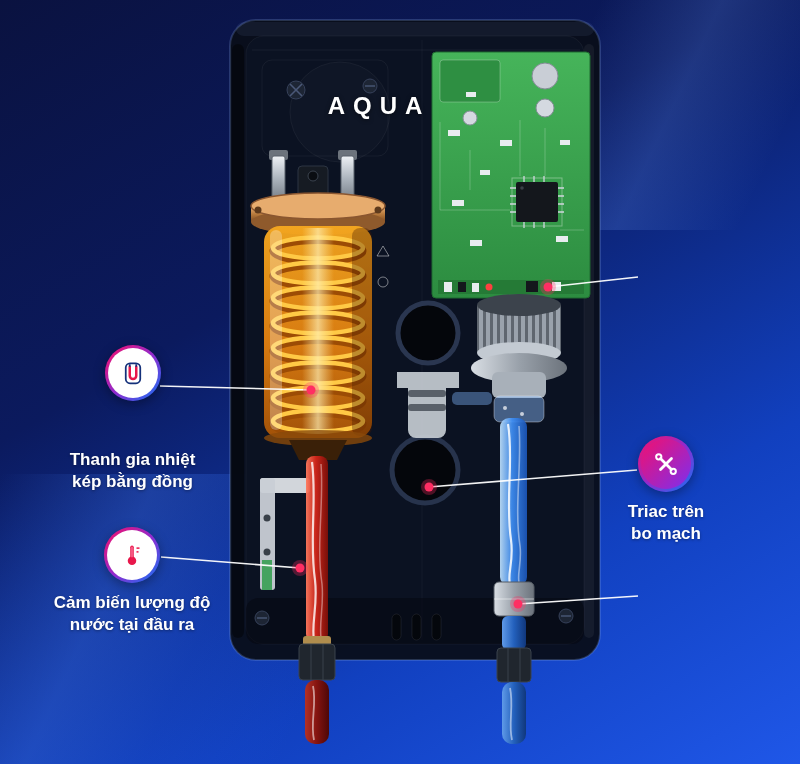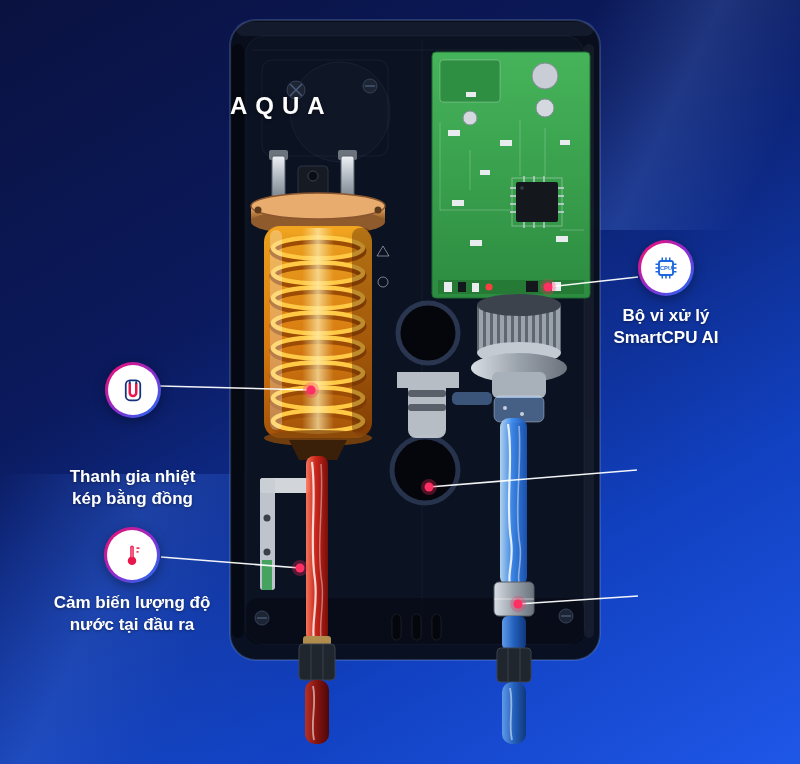--- a/index.html
+++ b/index.html
@@ -5,32 +5,32 @@
   html,body{margin:0;padding:0;background:#060b28;font-family:"Liberation Sans",sans-serif;}
   .canvas{position:relative;width:800px;height:764px;overflow:hidden;
     background:linear-gradient(150deg,#0a1240 0%,#0b1a5e 36%,#1140bf 72%,#1f57e8 100%);}
   .streak{position:absolute;pointer-events:none;}
   .streak.s1{right:-120px;top:-90px;width:460px;height:320px;
     background:linear-gradient(115deg,transparent 30%,rgba(110,160,255,0.20) 50%,transparent 70%);}
   .streak.s2{left:-150px;bottom:-70px;width:520px;height:360px;
     background:linear-gradient(115deg,transparent 22%,rgba(70,130,255,0.28) 45%,rgba(40,100,240,0.16) 62%,transparent 82%);}
   .device-svg,.connectors{position:absolute;left:0;top:0;width:800px;height:764px;}
   .connectors{pointer-events:none;}
-  .brand{position:absolute;left:230px;top:92px;width:298px;color:#ffffff;
+  .brand{position:absolute;left:230px;top:92px;width:298px;text-align:center;color:#ffffff;
     font-size:24px;font-weight:700;letter-spacing:8px;text-shadow:0 1px 4px rgba(0,0,0,0.5);}
   .callout{position:absolute;display:flex;flex-direction:column;align-items:center;gap:9px;}
   .ring{width:56px;height:56px;border-radius:50%;padding:3px;box-sizing:border-box;
     background:linear-gradient(135deg,#f2106e 5%,#8f2bd0 52%,#1d6ef2 95%);
     box-shadow:0 3px 12px rgba(0,0,0,0.35);}
   .ring-inner{width:100%;height:100%;border-radius:50%;background:#ffffff;
     display:flex;align-items:center;justify-content:center;}
   .ring-inner.filled{background:linear-gradient(135deg,#f2106e,#7b2ff0);}
   .label{color:#ffffff;font-size:17px;font-weight:600;line-height:1.28;text-align:center;
     white-space:pre-line;text-shadow:0 1px 3px rgba(0,0,0,0.4);}
-  .c-heater{left:40px;top:362px;width:185px;gap:48px;}
+  .c-heater{left:40px;top:345px;width:185px;gap:48px;}
   .c-temp{left:27px;top:527px;width:210px;}
   .c-cpu{left:576px;top:240px;width:180px;}
   .c-triac{left:577px;top:436px;width:178px;}
   .c-flow{left:578px;top:562px;width:178px;}
 </style>
 </head>
 <body>
 
 <div class="canvas">
   <div class="streak s1"></div>
@@ -328,33 +328,33 @@
           <rect x="11.4" y="5.4" width="1.2" height="8.4" fill="#ff7aa0" opacity="0.85"></rect>
           <line x1="15.6" y1="6.5" x2="18" y2="6.5" stroke="#e8174b" stroke-width="1.2"></line>
           <line x1="15.6" y1="9.5" x2="17.2" y2="9.5" stroke="#e8174b" stroke-width="1.2"></line>
         </svg>
       </div>
     </div>
     <div class="label">Cảm biến lượng độ
 nước tại đầu ra</div>
   </div>
 
-  <div class="callout c-cpu">
+
+  <div class="callout c-triac">
     <div class="ring">
-      <div class="ring-inner">
+      <div class="ring-inner filled">
         <svg viewBox="0 0 24 24" width="30" height="30">
-          <rect x="6.4" y="6.4" width="11.2" height="11.2" rx="1.6" fill="none" stroke="#1b67e0" stroke-width="1.5"></rect>
-          <g stroke="#1b67e0" stroke-width="1.2">
-            <path d="M9 3.6 v2.8 M12 3.6 v2.8 M15 3.6 v2.8"></path>
-            <path d="M9 17.6 v2.8 M12 17.6 v2.8 M15 17.6 v2.8"></path>
-            <path d="M3.6 9 h2.8 M3.6 12 h2.8 M3.6 15 h2.8"></path>
-            <path d="M17.6 9 h2.8 M17.6 12 h2.8 M17.6 15 h2.8"></path>
+          <g stroke="#ffffff" stroke-width="2.2" stroke-linecap="round" fill="none">
+            <path d="M7.6 16.4 L16.4 7.6"></path>
+            <path d="M7.6 7.6 L16.4 16.4"></path>
           </g>
-          <text x="12" y="13.8" font-size="4.6" font-weight="700" text-anchor="middle" fill="#1b67e0" font-family="Liberation Sans, sans-serif">CPU</text>
+          <g fill="none" stroke="#ffffff" stroke-width="1.6">
+            <circle cx="6.2" cy="6.2" r="2.1"></circle>
+            <circle cx="17.8" cy="17.8" r="2.1"></circle>
+          </g>
         </svg>
       </div>
     </div>
-    <div class="label">Bộ vi xử lý
-SmartCPU AI</div>
+    <div class="label">Triac trên
+bo mạch</div>
   </div>
 
-
 </div>
 
 </body></html>

